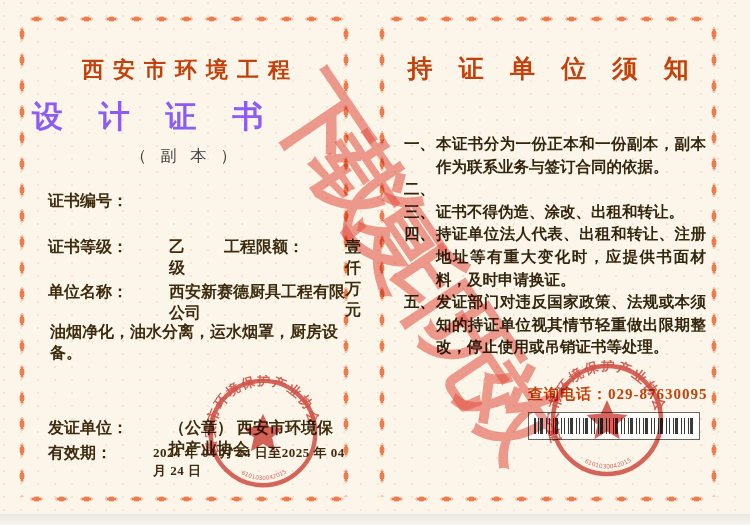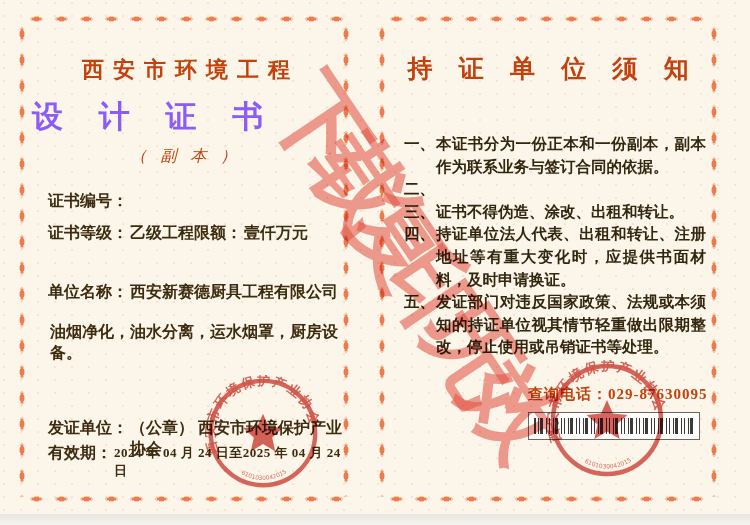--- a/index.html
+++ b/index.html
@@ -31,23 +31,23 @@
     background-image:radial-gradient(ellipse 3.5px 9px at 50% 50%, #ec7c4d 0 52%, rgba(236,124,77,.38) 53% 74%, transparent 76%);
     background-size:12px 26px;background-repeat:repeat-y;
   }
   .frame .el{left:0;} .frame .er{right:0;}
   
   .lp-title1{position:absolute;left:18px;top:55px;width:336px;text-align:center;
     font-size:22px;font-weight:bold;letter-spacing:9px;color:#c2410c;text-indent:9px;}
   .lp-title2{position:absolute;left:18px;top:96px;width:336px;
     font-size:31px;font-weight:bold;letter-spacing:14px;color:#8b5cf6;text-indent:14px;}
   .lp-sub{position:absolute;left:18px;top:146px;width:336px;text-align:center;
-    font-size:16px;color:#c2410c;letter-spacing:5px;font-style:italic;}
+    font-size:16px;color:#404040;letter-spacing:5px;}
   .field{position:absolute;left:48px;width:300px;font-size:16px;color:#3c2b0e;
-    font-weight:600;display:flex;align-items:flex-start;}
+    font-weight:600;display:flex;align-items:flex-start;gap:39px;}
   .field .lab{white-space:nowrap;}
   .field .val{margin-left:2px;}
   .f-grade .val2lab{white-space:nowrap;}
   .f-date .val{font-size:13px;letter-spacing:.5px;padding-top:1px;}
   
   .rp-title{position:absolute;left:376px;top:52px;width:344px;text-align:center;
     font-size:25px;font-weight:bold;letter-spacing:10px;color:#c2410c;text-indent:10px;}
   .notices{position:absolute;left:404px;top:133px;width:302px;
     font-size:15.5px;line-height:22.6px;color:#33260f;font-weight:600;}
   .notice{display:flex;}
@@ -92,21 +92,21 @@
   </div>
 
   <div class="lp-title1">西安市环境工程</div>
   <div class="lp-title2">设 计 证 书</div>
   <div class="lp-sub">（ 副 本 ）</div>
 
   <div class="field" style="top:191px;">
     <span class="lab">证书编号：</span>
   </div>
 
-  <div class="field f-grade" style="top:223px;">
+  <div class="field f-grade" style="top:237px;">
     <span class="lab">证书等级：</span>
     <span class="val">乙级</span>
     <span class="val2lab">工程限额：</span>
     <span class="val">壹仟万元</span>
   </div>
 
   <div class="field" style="top:282px;">
     <span class="lab">单位名称：</span>
     <span class="val">西安新赛德厨具工程有限公司</span>
   </div>

